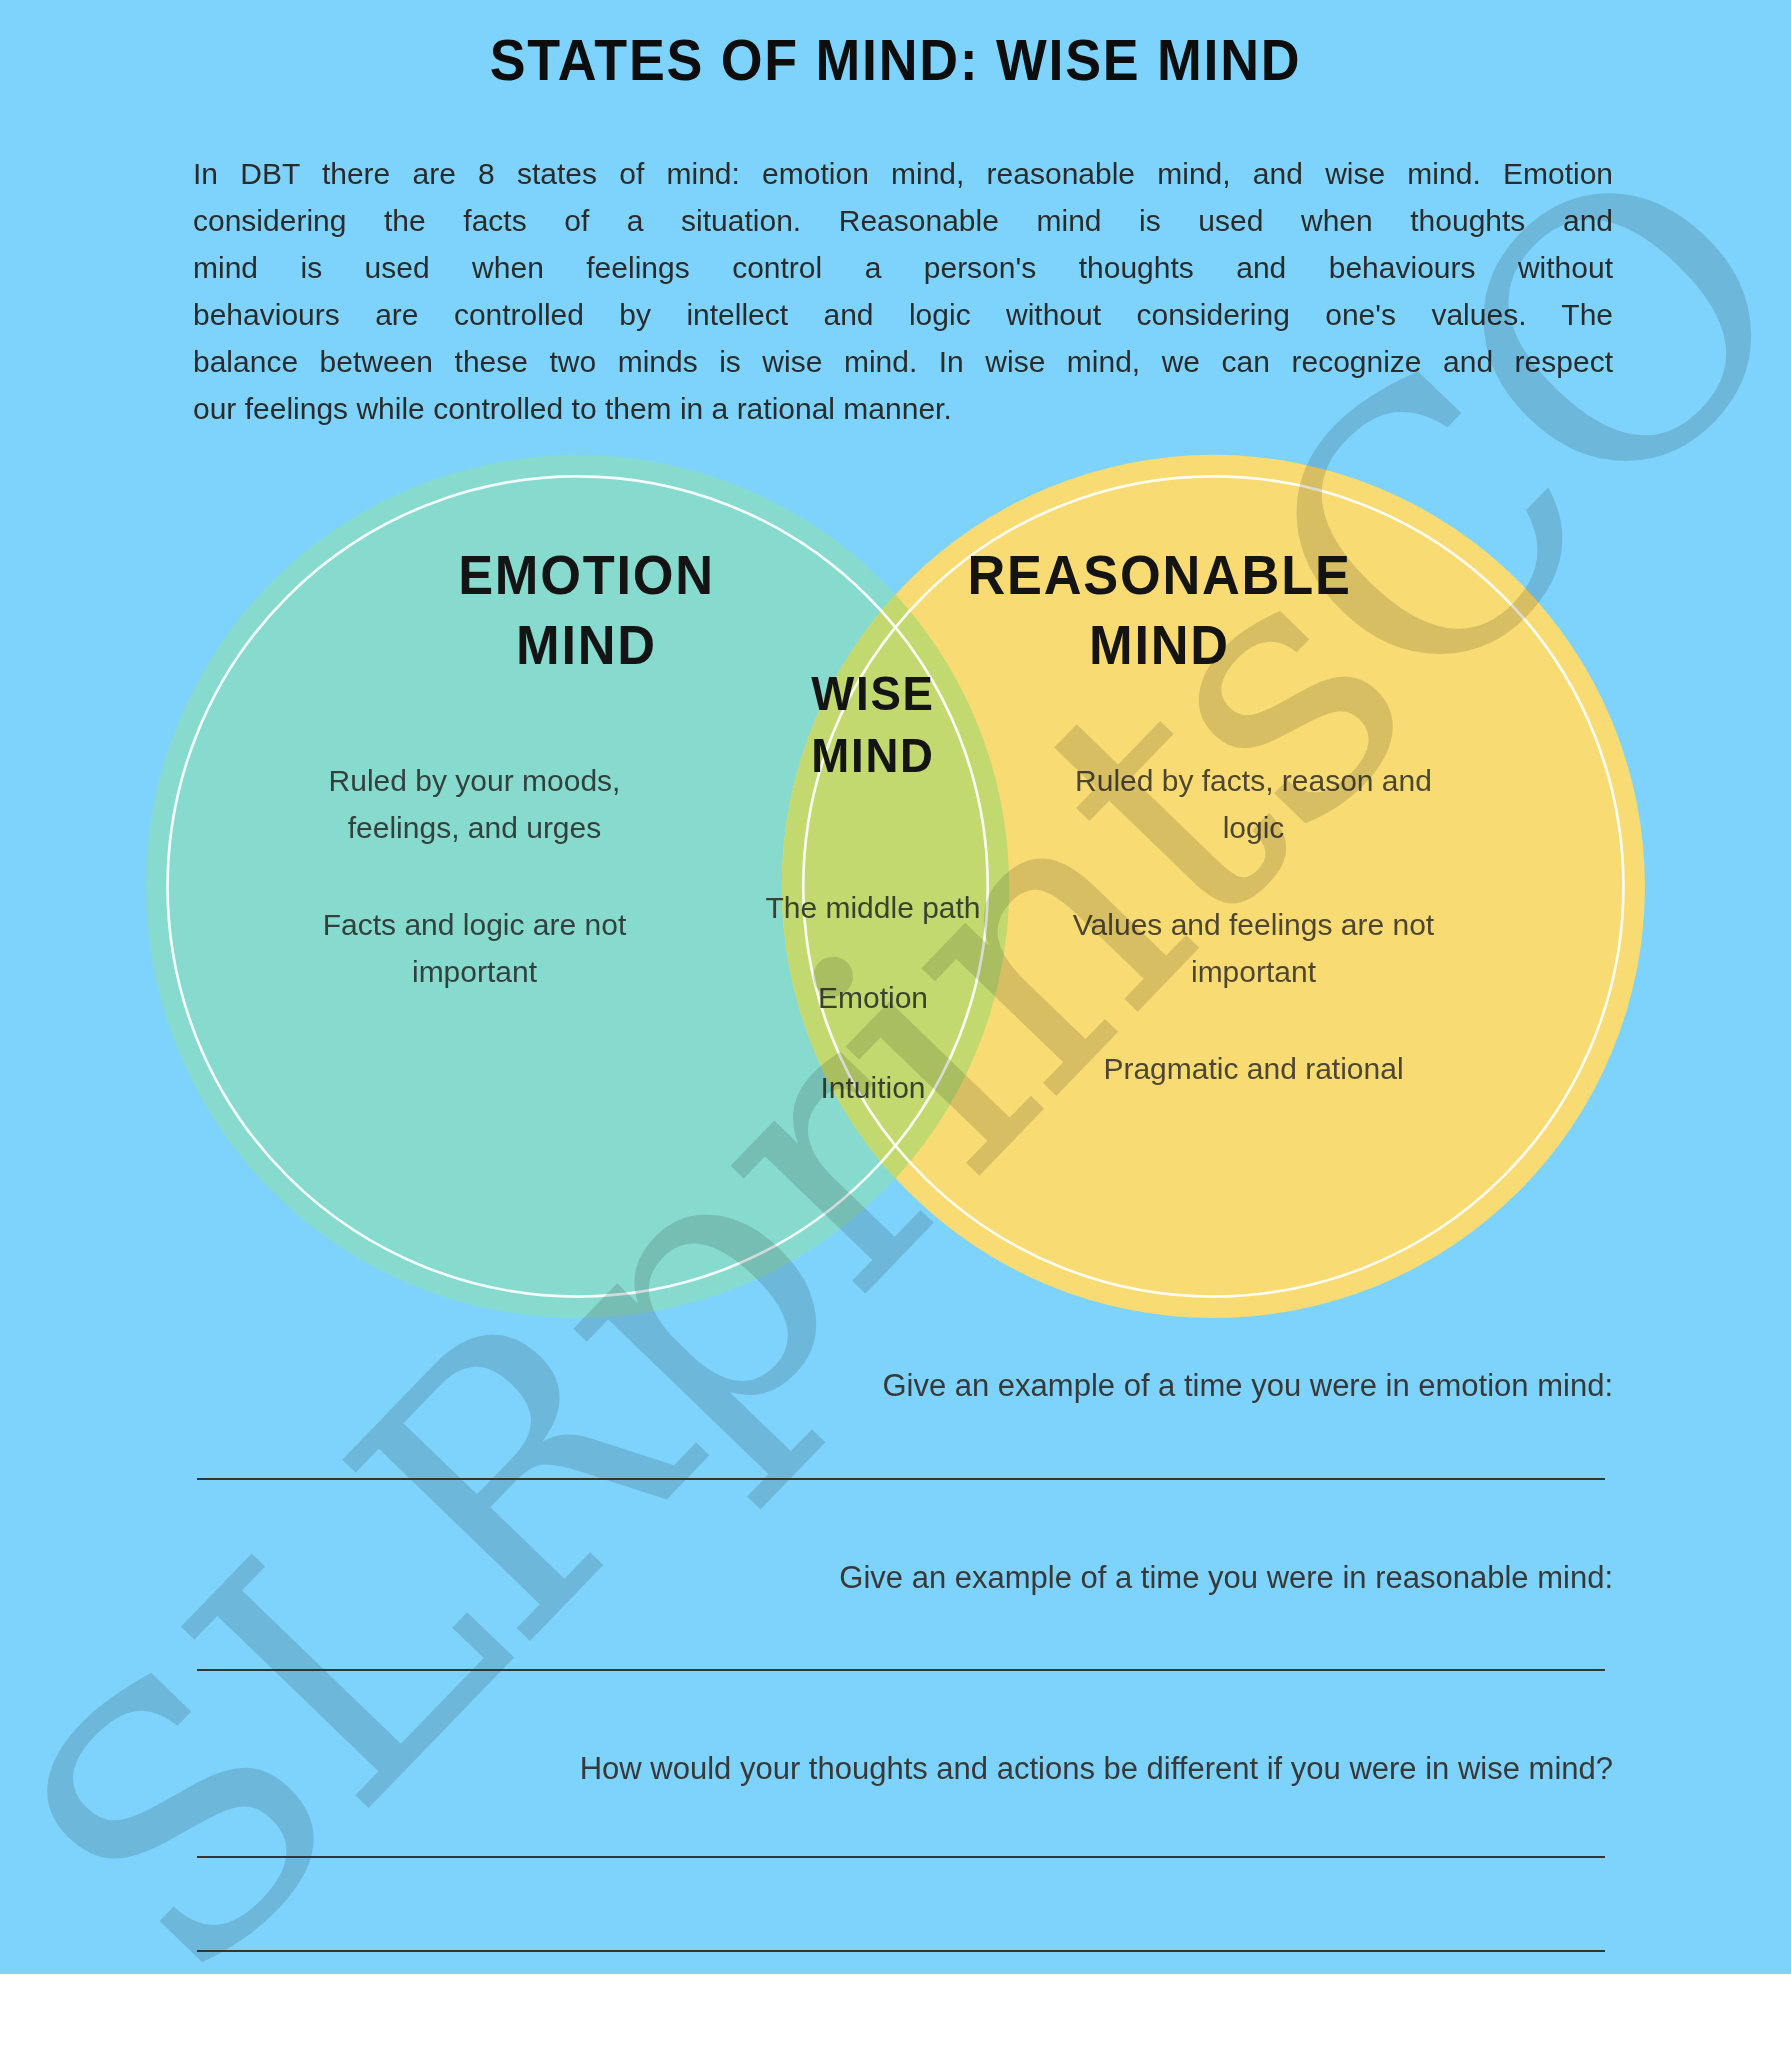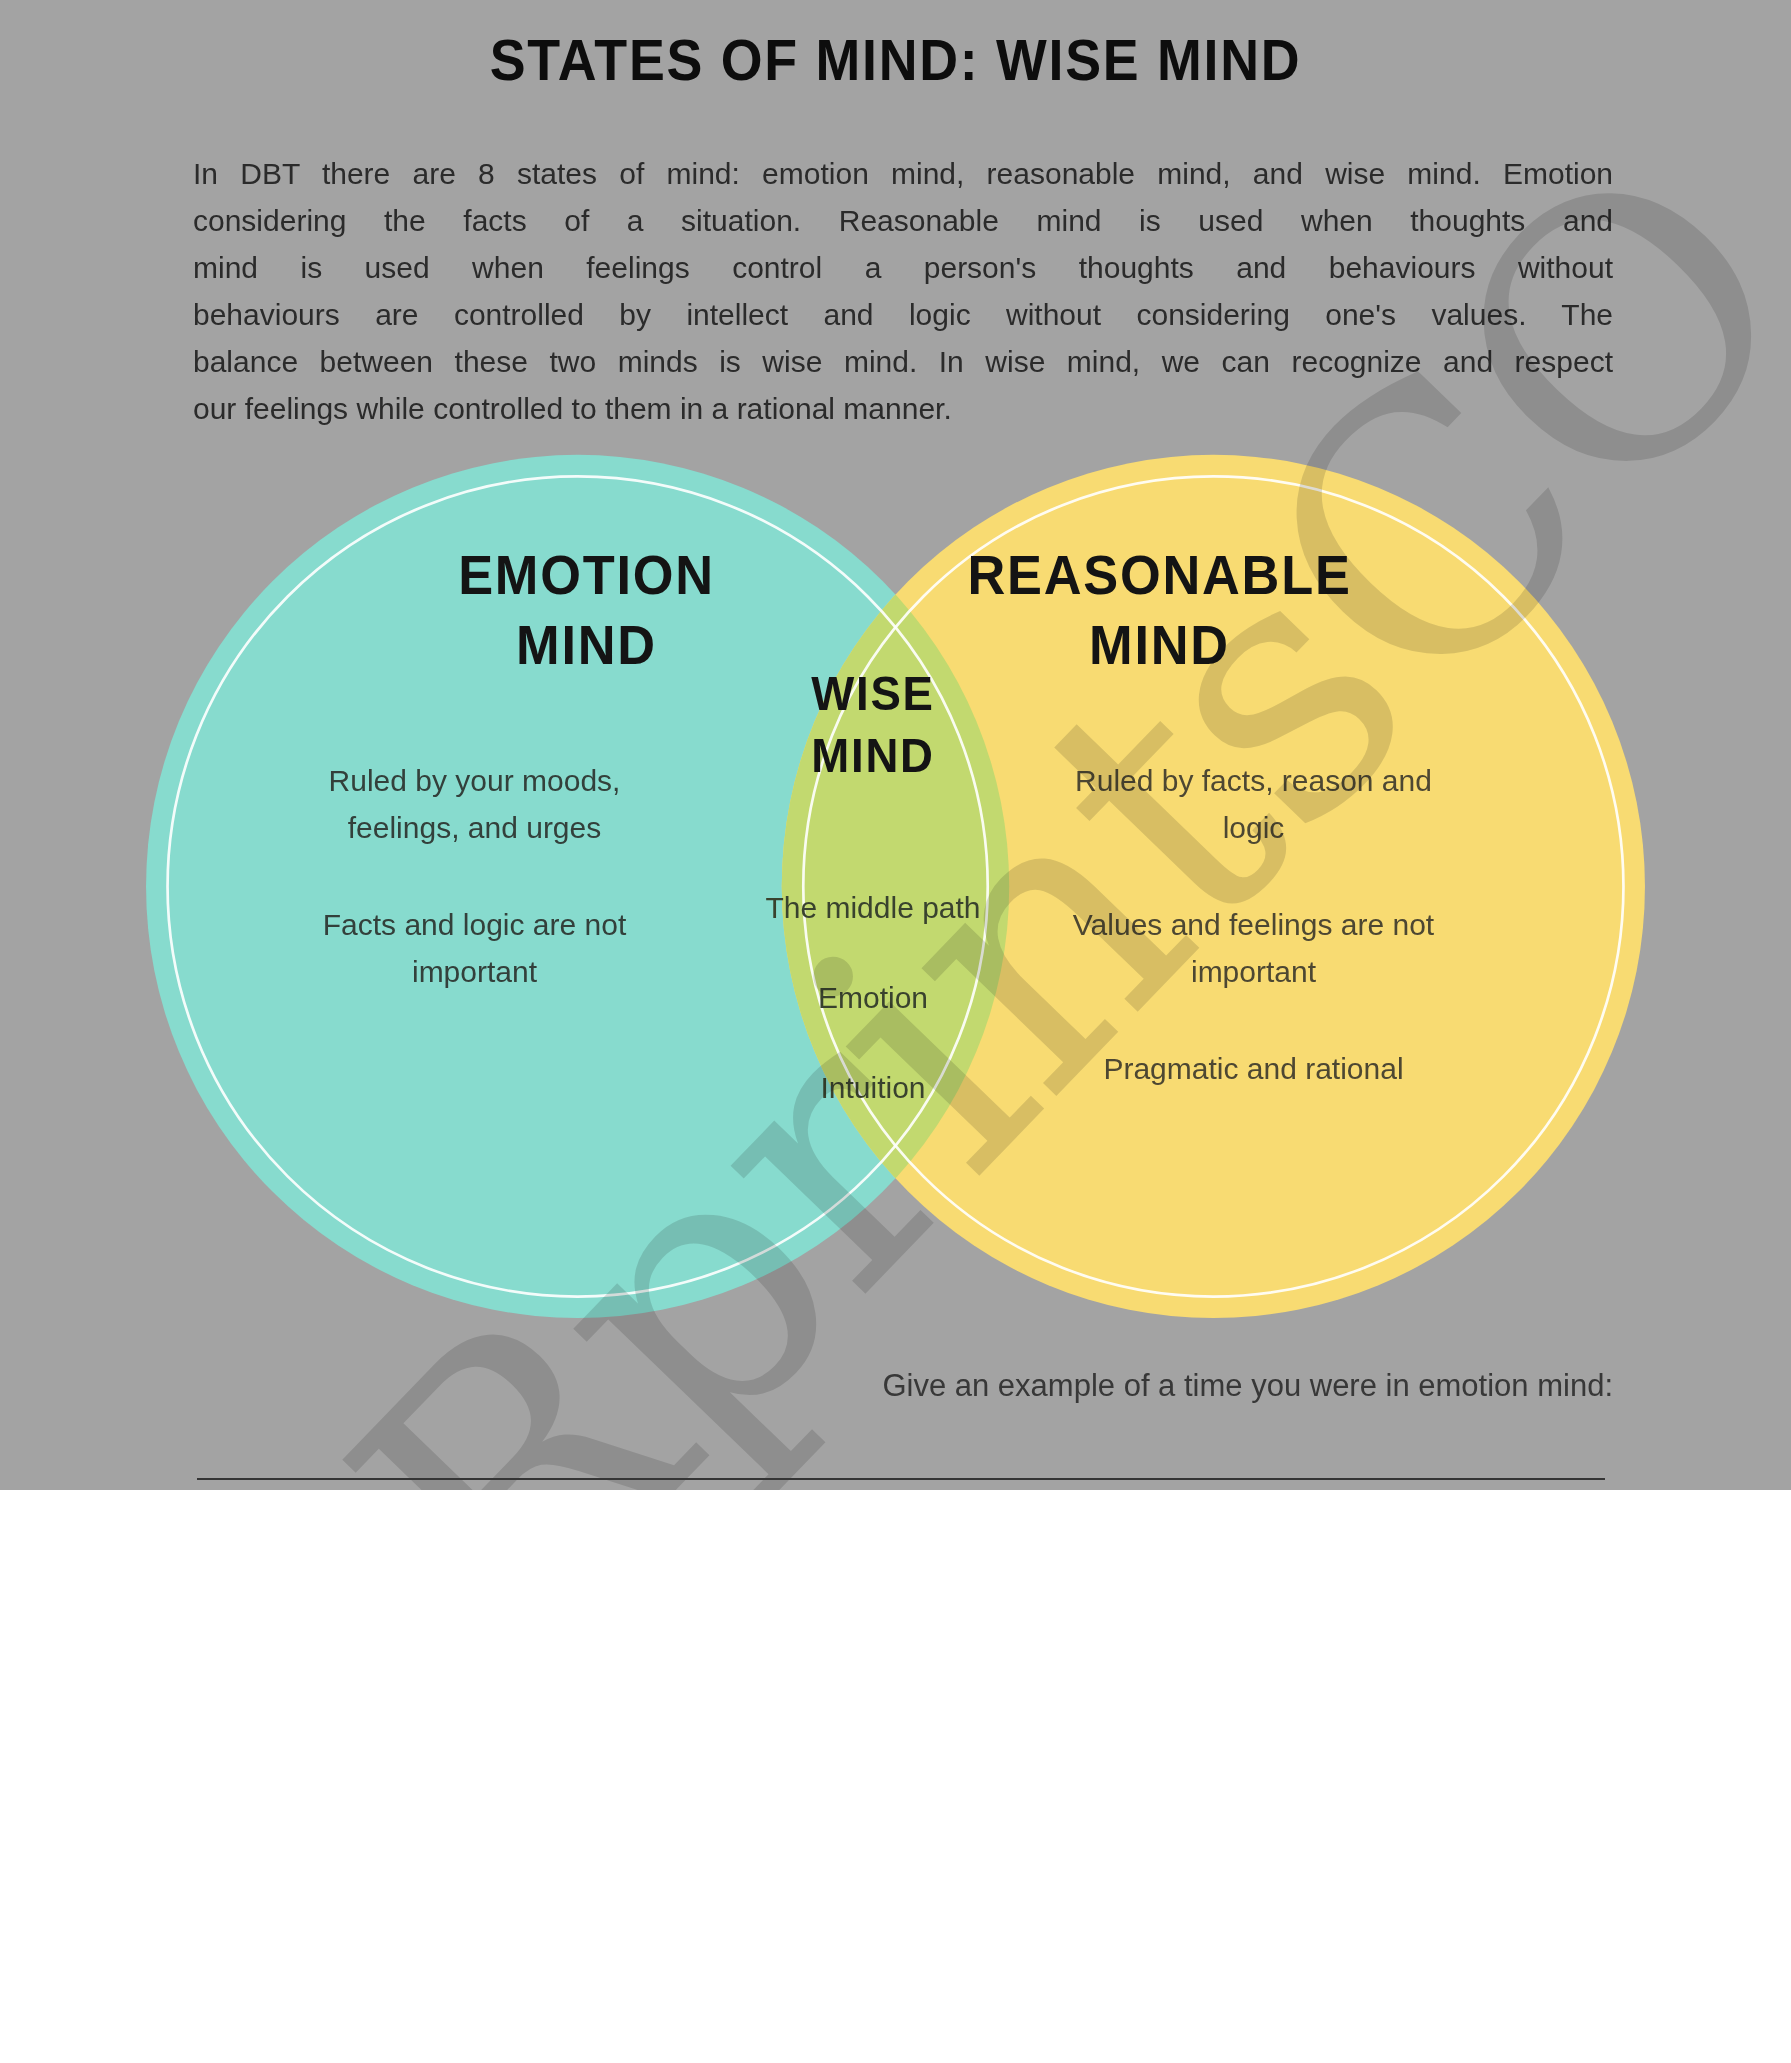--- a/index.html
+++ b/index.html
@@ -1,17 +1,17 @@
 <!DOCTYPE html>
 <html style="font-size:14.3px"><head>
 <meta charset="utf-8">
 <style>
   html,body{margin:0;padding:0;background:#ffffff;}
   #page{
-    position:relative;width:1791px;height:1490px;background:#a3a3a3;overflow:hidden;
+    position:relative;width:1791px;height:1974px;background:#7dd3fc;overflow:hidden;
     font-family:"Liberation Sans",sans-serif;color:#2d2d2d;
   }
   .abs{position:absolute;}
   
   #title{
     top:27px;left:0;width:1791px;text-align:center;
     font-size:56px;font-weight:900;letter-spacing:1.8px;color:#0d0d0d;
     transform:scale(.96,1.04);
   }
   

